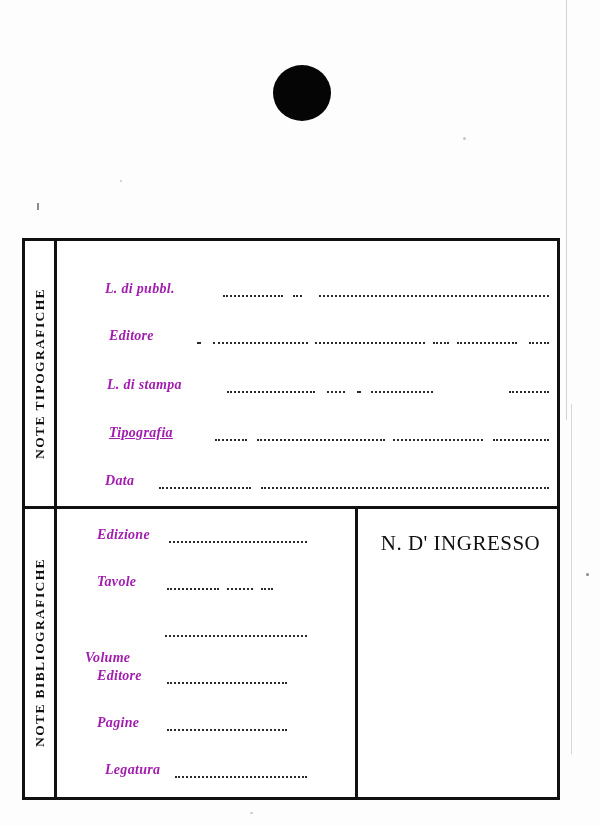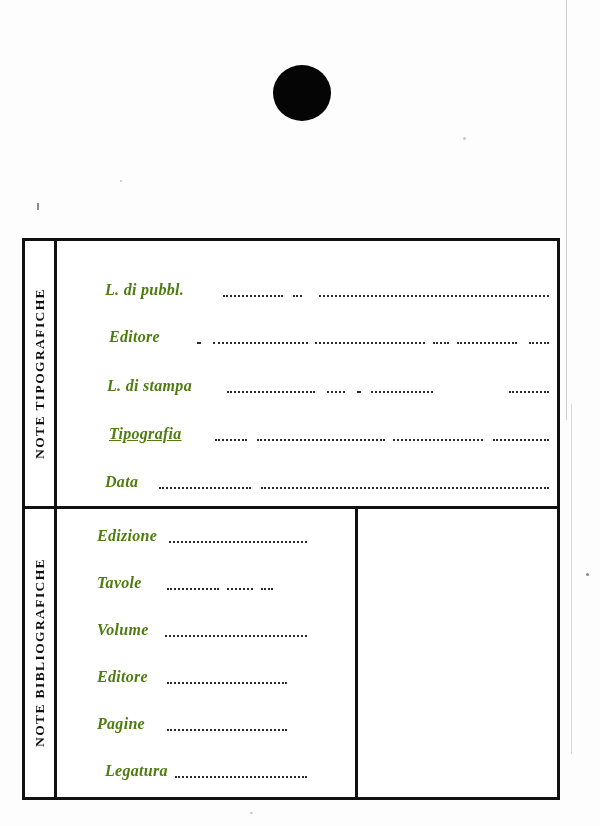--- a/index.html
+++ b/index.html
@@ -128,22 +128,22 @@
     height: 1px;
     display: block;
   }
   .field-label {
     position: absolute;
     left: 0;
     top: -14px;
     font-family: "Liberation Serif", serif;
     font-style: italic;
     font-weight: bold;
-    font-size: 16px;
-    color: #4d7c0f;
+    font-size: 14px;
+    color: #a21caf;
     white-space: nowrap;
     letter-spacing: .3px;
   }
   .dots {
     position: absolute;
     top: 0;
     height: 0;
     border-top: 2px dotted #2b2b2b;
   }
 
@@ -278,35 +278,36 @@
     </div>
 
     <div id="block-biblio">
       <div class="side-label">
         <span>NOTE BIBLIOGRAFICHE</span>
       </div>
 
       <div class="rows">
 
         <div id="ingresso-divider"></div>
+        <div id="ingresso-label">N.  D' INGRESSO</div>
 
         <div class="field-row" style="top:32px;">
           <span class="field-label" style="left:40px;">Edizione</span>
           <span class="dots" style="left:112px;width:138px;"></span>
         </div>
 
         <div class="field-row" style="top:79px;">
           <span class="field-label" style="left:40px;">Tavole</span>
           <span class="dots" style="left:110px;width:52px;"></span>
           <span class="dots" style="left:170px;width:26px;"></span>
           <span class="dots" style="left:204px;width:12px;"></span>
         </div>
 
         <div class="field-row" style="top:126px;">
-          <span class="field-label" style="left:40px;">Volume</span>
+          <span class="field-label" style="left:28px;margin-top:29px;">Volume</span>
           <span class="dots" style="left:108px;width:142px;"></span>
         </div>
 
         <div class="field-row" style="top:173px;">
           <span class="field-label" style="left:40px;">Editore</span>
           <span class="dots" style="left:110px;width:120px;"></span>
         </div>
 
         <div class="field-row" style="top:220px;">
           <span class="field-label" style="left:40px;">Pagine</span>

